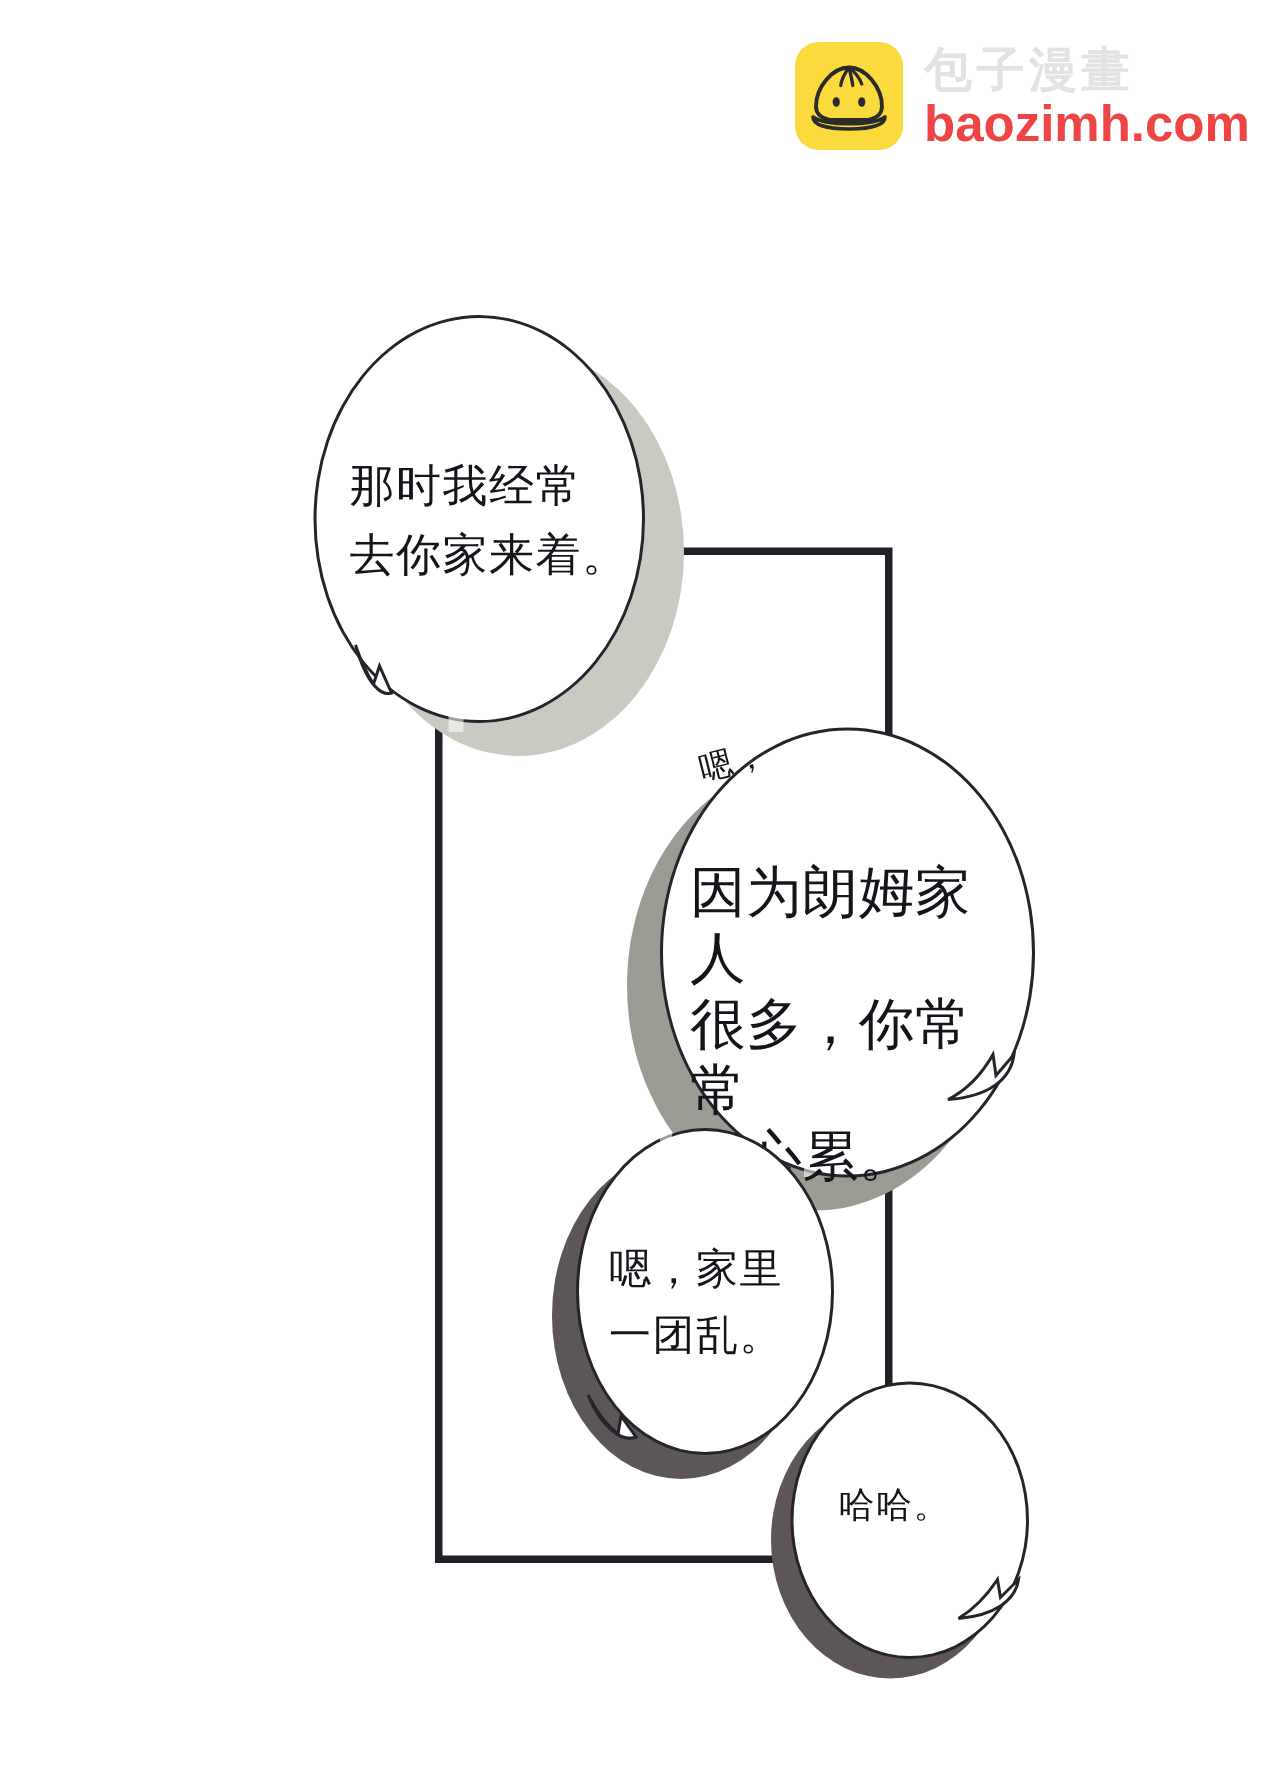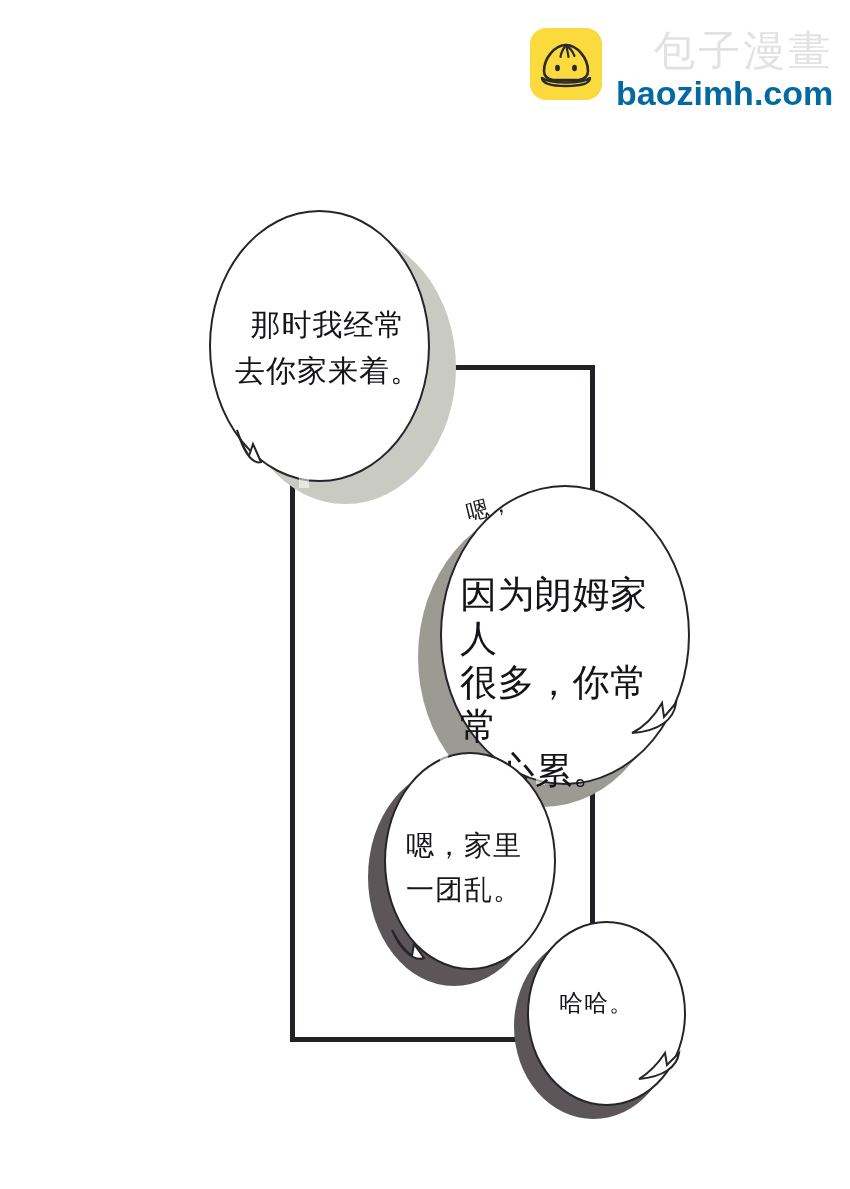--- a/index.html
+++ b/index.html
@@ -42,31 +42,30 @@
   }
   .wm-logo svg { display: block; }
   .wm-text {
     display: flex;
     flex-direction: column;
     justify-content: flex-start;
     line-height: 1;
     padding-top: 2px;
   }
   .wm-cn {
-    font-size: 42px;
+    font-size: 32px;
     letter-spacing: 3px;
     color: #e2e2e2;
-    font-weight: 400;
+    font-weight: 700;
     font-family: "DejaVu Sans", "Liberation Sans", sans-serif;
     white-space: nowrap;
-    text-align: right;
   }
   .wm-en {
     font-size: 34px;
-    color: #0369a1;
+    color: #ef4444;
     font-weight: 700;
     letter-spacing: 0px;
     margin-top: 4px;
     font-family: "Liberation Sans", sans-serif;
     white-space: nowrap;
   }
 
   
   .panel-frame {
     position: absolute;
@@ -121,21 +120,21 @@
   #bubble-1 {
     left: 209px; top: 210px; width: 221px; height: 272px;
     z-index: 6;
   }
   #bubble-1 .shadow {
     left: 26px; top: 22px; width: 221px; height: 272px;
     background: #c9cac1;
   }
   #bubble-1 .text {
     left: 24px; top: 92px; width: 190px;
-    font-size: 30px; line-height: 46px; letter-spacing: 1px; text-align: center;
+    font-size: 30px; line-height: 46px; letter-spacing: 1px;
   }
 
   
   #bubble-2 {
     left: 440px; top: 485px; width: 250px; height: 300px;
     z-index: 5;
   }
   #bubble-2 .shadow {
     left: -22px; top: 22px; width: 250px; height: 300px;
     background: #9c9b93;

